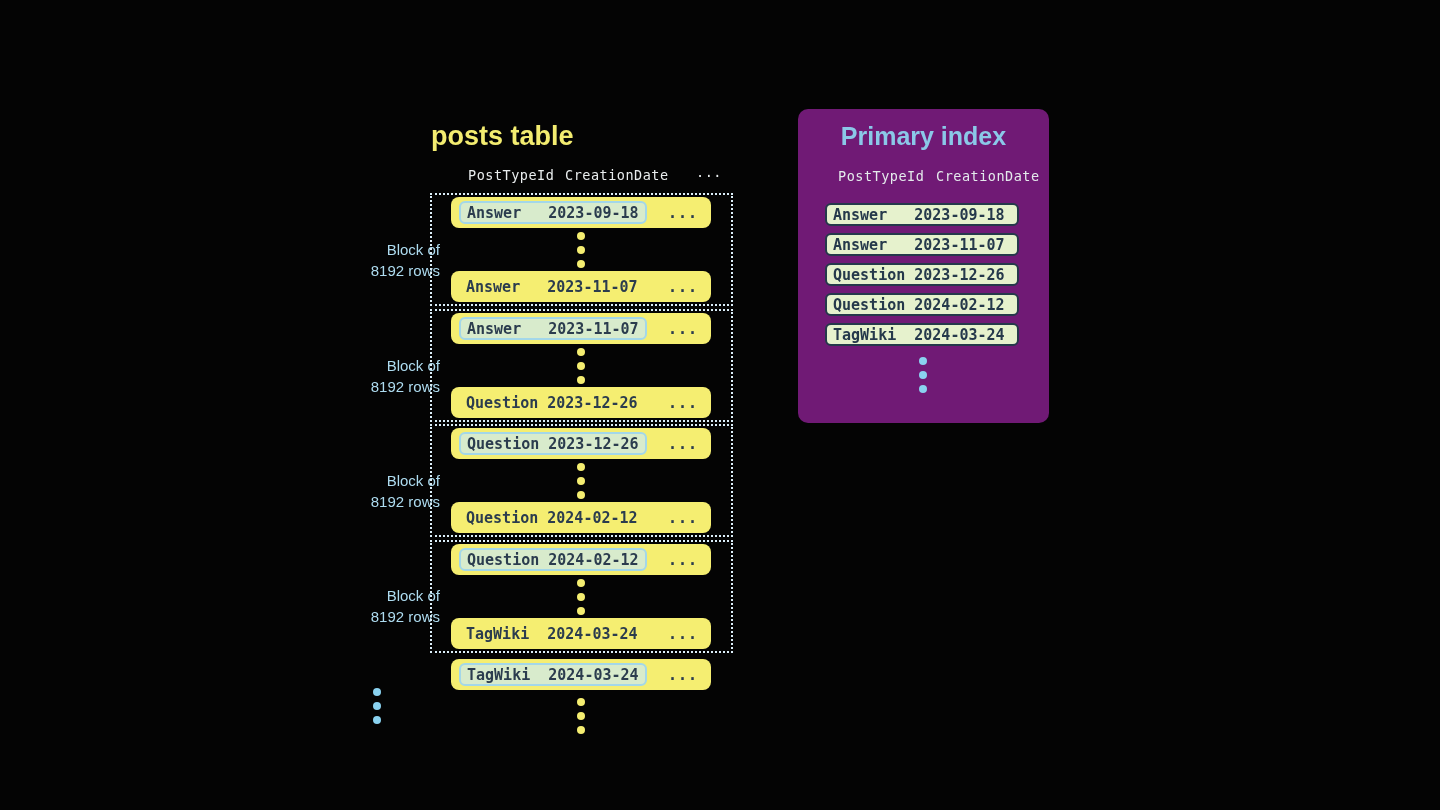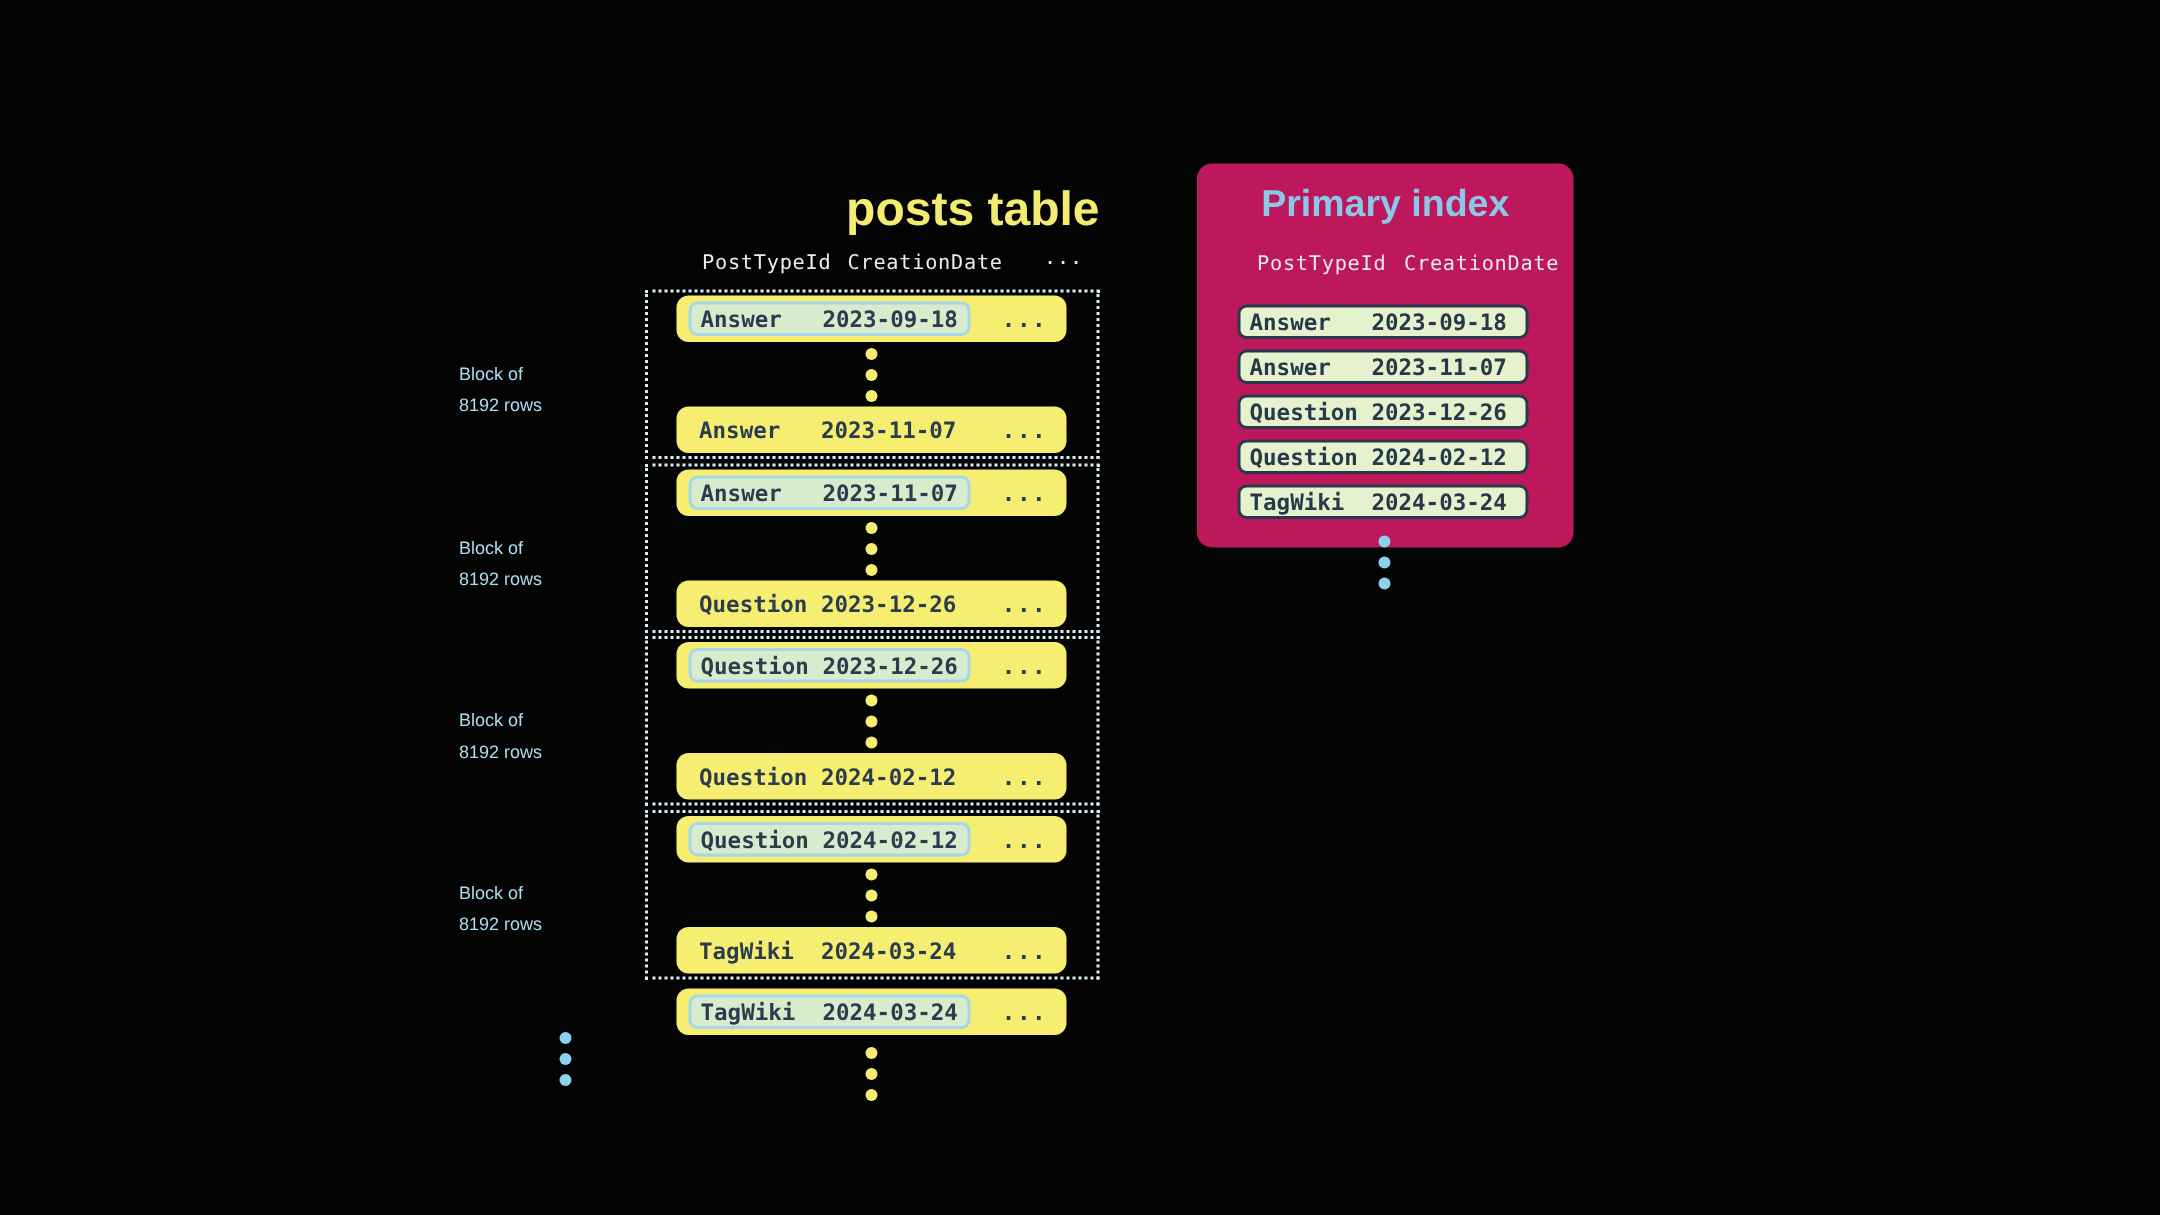--- a/index.html
+++ b/index.html
@@ -3,30 +3,30 @@
 <meta charset="utf-8">
 <style>
   * { margin:0; padding:0; box-sizing:border-box; }
   html,body { width:1440px; height:810px; background:#040404; overflow:hidden; }
   .stage { position:relative; width:1440px; height:810px;
            font-family:"Liberation Sans", sans-serif; }
   .abs { position:absolute; }
   .mono { font-family:"DejaVu Sans Mono", monospace; }
 
   
-  .posts-title { left:431px; top:121px; width:302px; text-align:right;
-                 font-size:32px; font-weight:600; color:#f3ec70; }
+  .posts-title { left:431px; top:121px; width:302px; text-align:left;
+                 font-size:27px; font-weight:600; color:#f3ec70; }
 
   .col-header { color:#e9edee; font-size:13.5px; letter-spacing:0.5px;margin-left:16px; }
 
   .block { left:430px; width:303px; height:113px;
            border:2px dotted #dbeef8; }
 
-  .block-label { left:306px; width:134px; text-align:left;
-                 color:#aedcf0; font-size:12px; line-height:21px; }
+  .block-label { left:306px; width:134px; text-align:right;
+                 color:#aedcf0; font-size:15px; line-height:21px; }
 
   .prow { position:absolute; left:19px; width:260px; height:31px;
           background:#f5ee71; border-radius:8px;
           display:flex; align-items:center;
           color:#2b3c4e; font-weight:bold; font-size:15px; }
   .prow .plain { margin-left:15px; display:flex; align-items:center; }
   .prow .hlwrap { margin-left:8px; height:23px; display:flex; align-items:center;
                   padding:0 6px; background:#d8ebcc;
                   border:2px solid #a3d7e9; border-radius:6px; }
   .type { display:inline-block; width:9ch; white-space:pre; }
@@ -34,22 +34,22 @@
 
   .dots3 { display:flex; flex-direction:column; gap:6px; }
   .dot { width:8px; height:8px; border-radius:50%; }
   .dot.y { background:#f5ee71; }
   .dot.b { background:#8ad2f0; }
 
   
   .prow.loose { left:451px; }
 
   
-  .panel { left:798px; top:109px; width:251px; height:256px;
-           background:#be185d; border-radius:10px; }
+  .panel { left:798px; top:109px; width:251px; height:314px;
+           background:#701a75; border-radius:10px; }
   .panel-title { left:0; top:13px; width:251px; text-align:center;
                  font-size:25px; font-weight:600; color:#8bc8e8; }
   .panel .col-header { color:#e4eaec; }
 
   .ipill { position:absolute; left:27px; width:194px; height:23px;
            display:flex; align-items:center; padding:0 6px;
            background:#e6f2cd; border:2px solid #25394b; border-radius:6px;
            color:#25394b; font-weight:bold; font-size:15px; }
 </style>
 </head>

